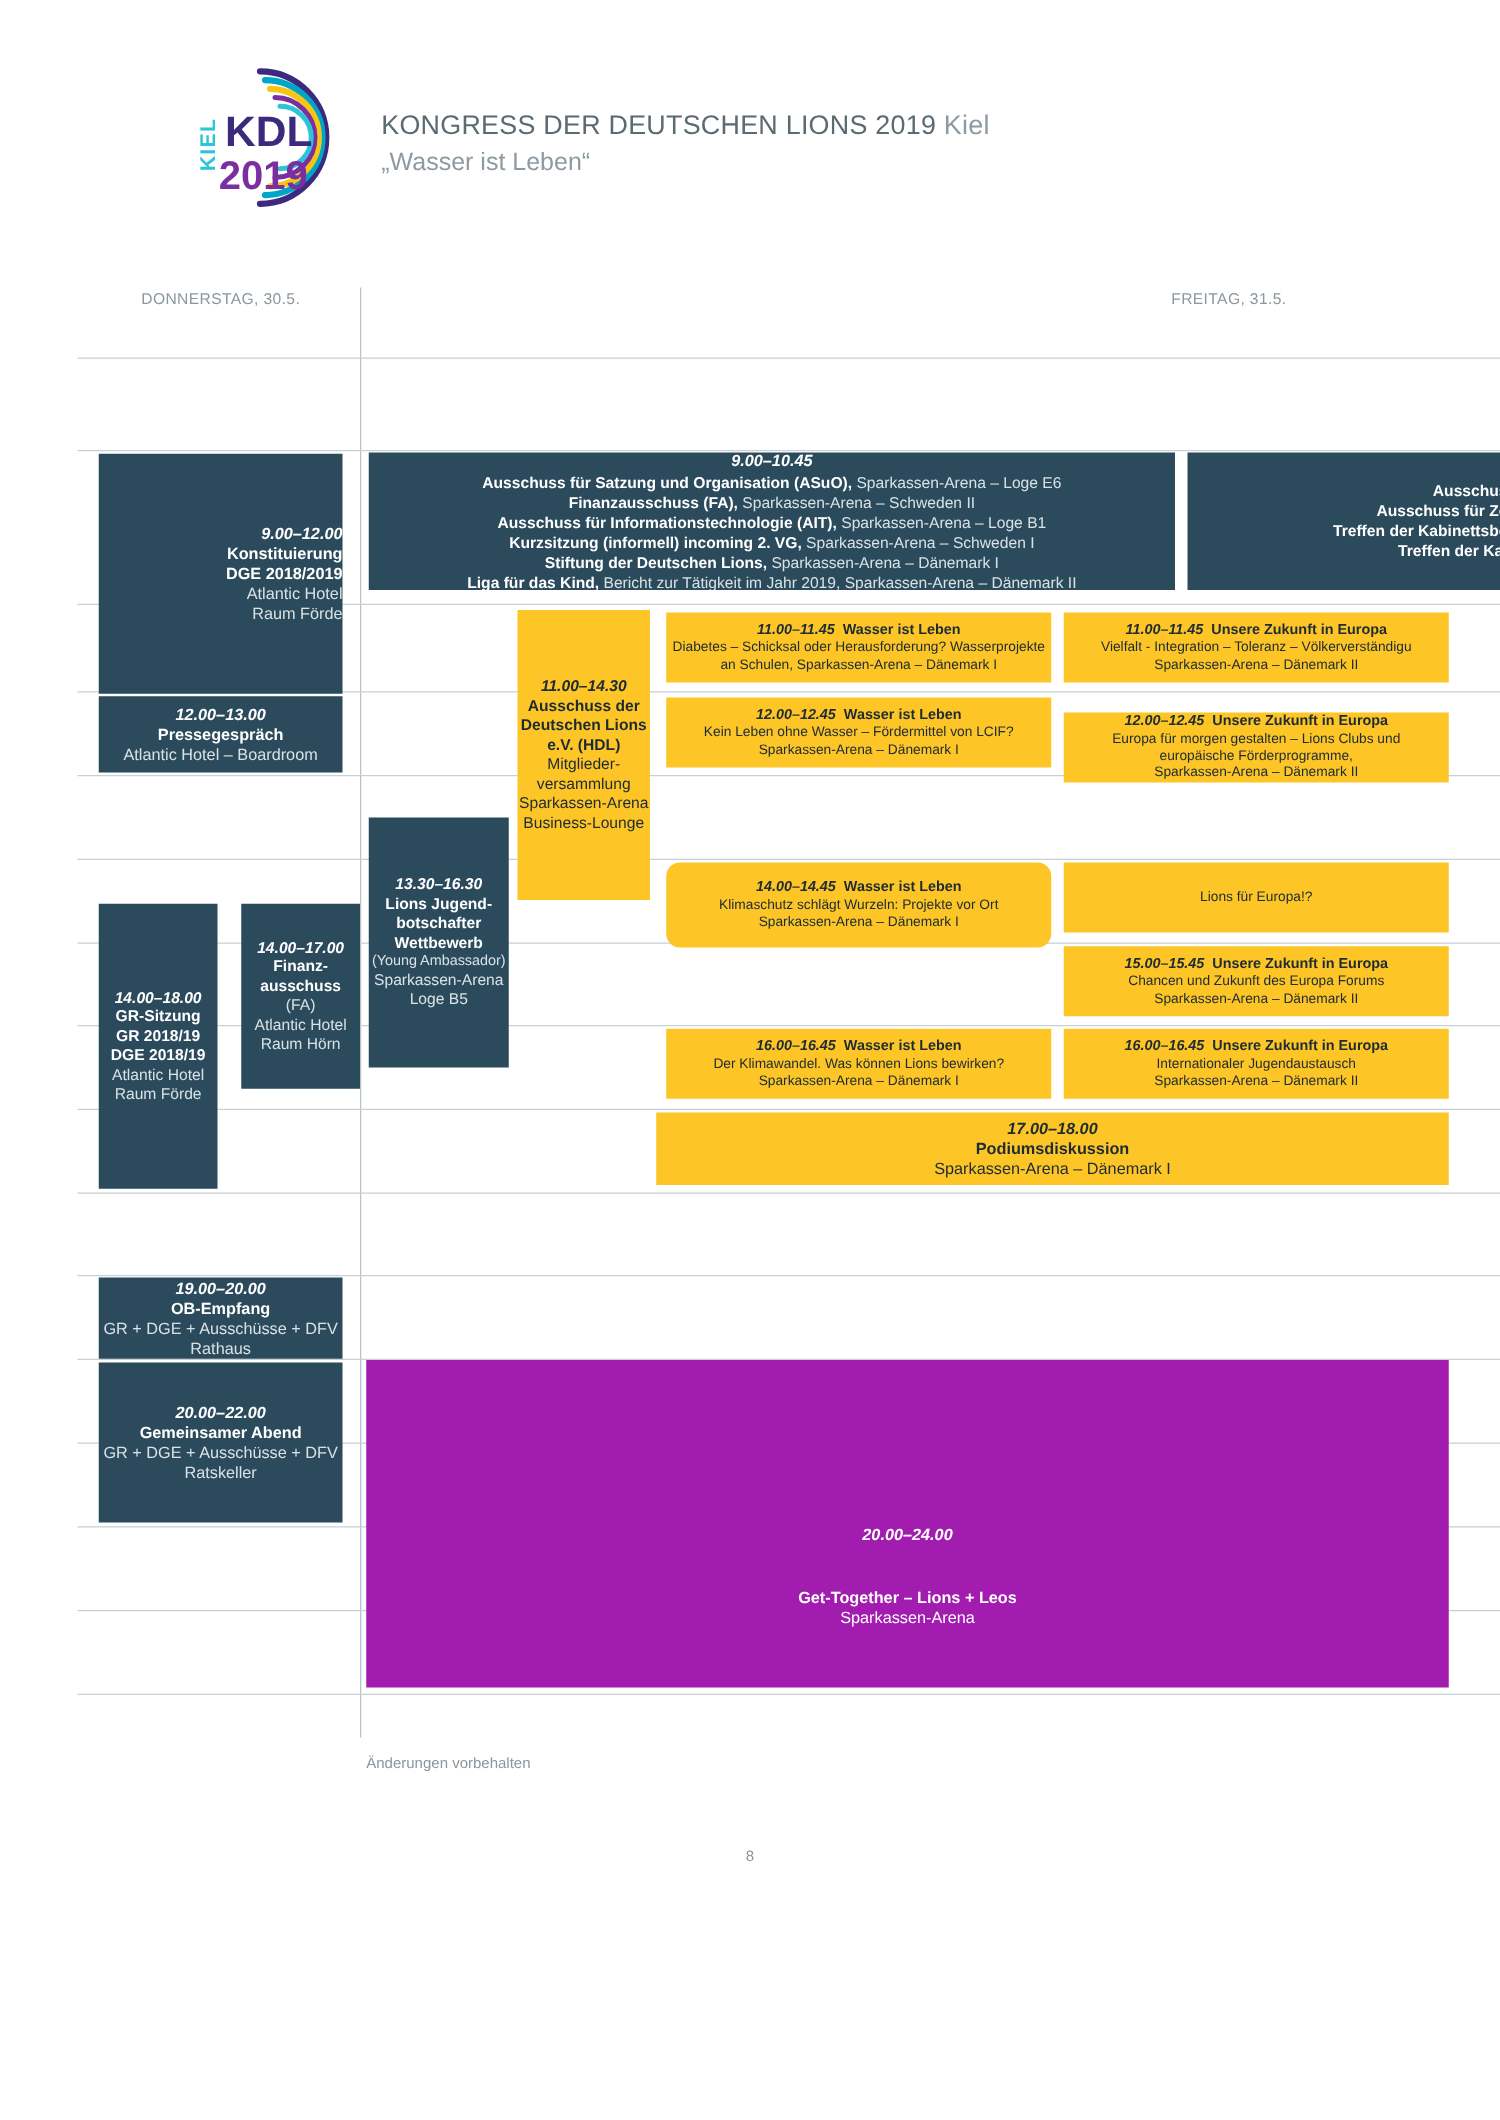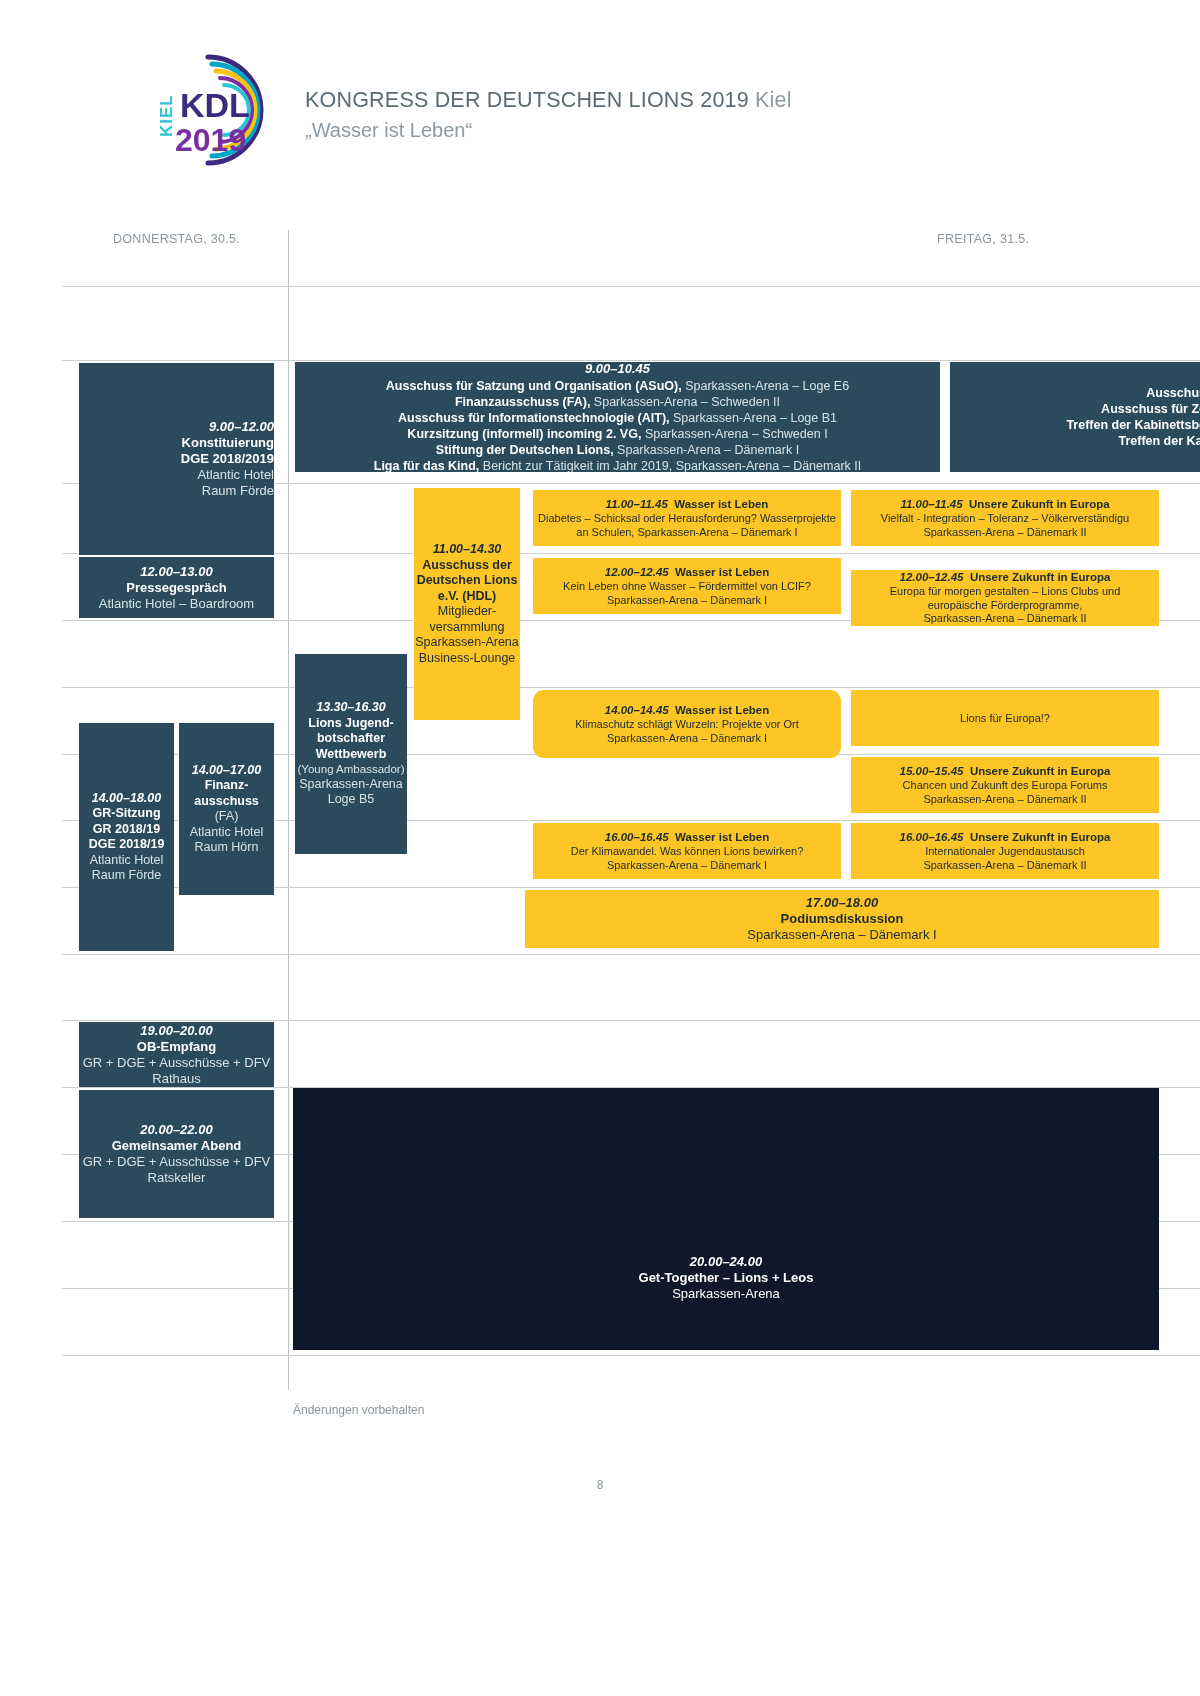--- a/index.html
+++ b/index.html
@@ -22,21 +22,21 @@
   
   .daylabel{position:absolute;font-size:12.5px;color:#8b969d;letter-spacing:.3px;white-space:nowrap;}
   .vline{position:absolute;width:1px;background:#b9c2c7;}
   .hline{position:absolute;height:1px;background:#c9d0d4;}
 
   
   .blk{position:absolute;box-sizing:border-box;display:flex;flex-direction:column;
        align-items:center;justify-content:center;text-align:center;overflow:hidden;}
   .dark{background:#2b4b5c;color:#ffffff;}
   .yellow{background:#fdc526;color:#1d2b33;}
-  .cyan{background:#0f172a;color:#ffffff;}
+  .cyan{background:#a21caf;color:#ffffff;}
 
   .t{font-style:italic;font-weight:bold;}
   .n{font-weight:bold;}
   .r{font-weight:normal;}
   .dark .r{color:#d8e2e6;}
 
   
   .s13{font-size:13px;line-height:16px;}
   .s12{font-size:12.5px;line-height:15.5px;}
   .s11{font-size:11.5px;line-height:14.5px;}
@@ -119,21 +119,21 @@
 
   <div class="blk dark" style="left:79px;top:723px;width:95px;height:228px;">
     <span class="line t s12">14.00–18.00</span>
     <span class="line n s12">GR-Sitzung</span>
     <span class="line n s12">GR 2018/19</span>
     <span class="line n s12">DGE 2018/19</span>
     <span class="line r s12">Atlantic Hotel</span>
     <span class="line r s12">Raum Förde</span>
   </div>
 
-  <div class="blk dark" style="left:179px;top:723px;width:95px;height:172px;">
+  <div class="blk dark" style="left:193px;top:723px;width:95px;height:148px;">
     <span class="line t s12">14.00–17.00</span>
     <span class="line n s12">Finanz-</span>
     <span class="line n s12">ausschuss</span>
     <span class="line r s12">(FA)</span>
     <span class="line r s12">Atlantic Hotel</span>
     <span class="line r s12">Raum Hörn</span>
   </div>
 
   <div class="blk dark" style="left:79px;top:1022px;width:195px;height:65px;">
     <span class="line t s13">19.00–20.00</span>
@@ -244,20 +244,20 @@
   </div>
 
   <div class="blk yellow" style="left:525px;top:890px;width:634px;height:58px;">
     <span class="line t s13">17.00–18.00</span>
     <span class="line n s13">Podiumsdiskussion</span>
     <span class="line r s13">Sparkassen-Arena – Dänemark I</span>
   </div>
 
   <div class="blk cyan" style="left:293px;top:1088px;width:866px;height:262px;justify-content:flex-end;padding-bottom:48px;">
     <span class="line t s13" style="text-align:center;">20.00–24.00</span>
-    <span class="line n s13" style="text-align:center;">Get-Together – Lions + Leos</span>
+    <span class="line n s13" style="text-align:center;margin-top:34px;">Get-Together – Lions + Leos</span>
     <span class="line r s13" style="text-align:center;">Sparkassen-Arena</span>
   </div>
 
   <div class="footer-note">Änderungen vorbehalten</div>
   <div class="pageno">8</div>
 
 </div>
 
 </body></html>

